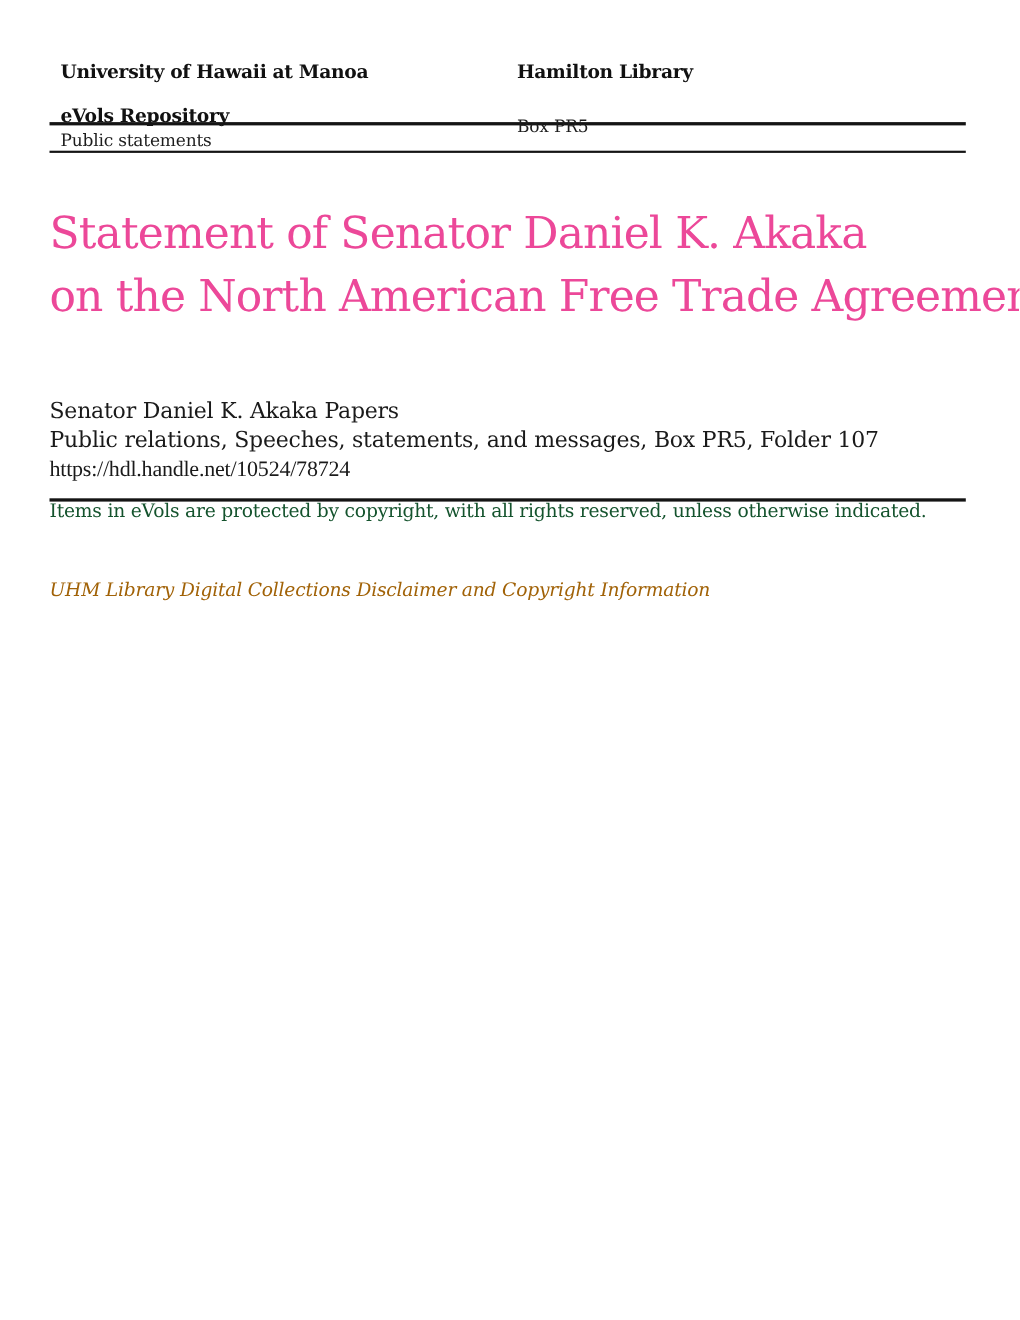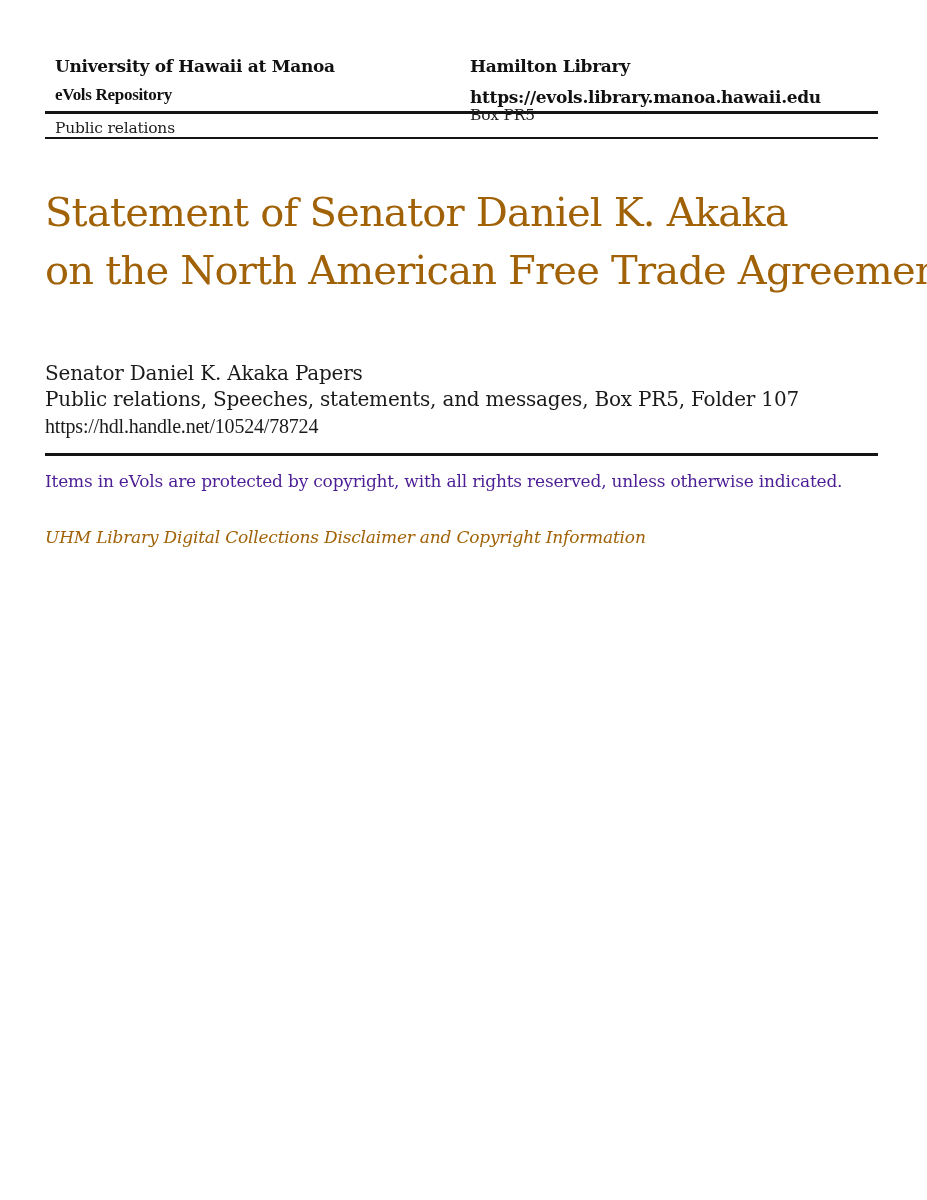--- a/index.html
+++ b/index.html
@@ -48,21 +48,21 @@
   .rule-c { top: 453px; height: 2.5px; }
 
   
   .title-line {
     left: 45px;
     font-size: 40px;
     font-weight: normal;
     letter-spacing: -0.8px;
     line-height: 1;
     white-space: nowrap;
-    color: #a16207;
+    color: #ec4899;
     margin: 0;
     text-align: center;
   }
   .title-1 { top: 192px; }
   .title-2 { top: 250px; }
 
   
   .meta-block {
     left: 45px;
     top: 360px;
@@ -73,26 +73,26 @@
   }
   .meta-block a {
     color: #1a1a1a;
     text-decoration: none;
     cursor: pointer;
     font-family: Liberation Serif, serif;
   }
 
   .copyright-line {
     left: 45px;
-    top: 470px;
+    top: 454px;
     font-size: 17px;
     letter-spacing: -0.2px;
     line-height: 22px;
     white-space: nowrap;
-    color: #4c1d95;
+    color: #14532d;
   }
   .disclaimer-line {
     left: 45px;
     top: 526px;
     font-size: 17px;
     font-style: italic;
     letter-spacing: -0.2px;
     line-height: 22px;
     white-space: nowrap;
     color: #a16207;
@@ -102,26 +102,25 @@
   a { color: inherit; }
 </style>
 </head>
 <body>
 
 <div class="page">
 
   <span class="abs hdr-bold col-left" style="top:56px;">University of Hawaii at Manoa</span>
   <span class="abs hdr-bold col-right" style="top:56px;">Hamilton Library</span>
 
-  <span class="abs hdr-bold col-left" style="top:85px;font-family:Liberation Serif, serif;">eVols Repository</span>
-  <a class="abs hdr-bold col-right" style="top:87px; text-decoration:none;">https://evols.library.manoa.hawaii.edu</a>
+  <span class="abs hdr-bold col-left" style="top:96px;">eVols Repository</span>
 
   <div class="abs rule rule-a"></div>
 
-  <span class="abs hdr-reg col-left" style="top:119px;">Public relations</span>
+  <span class="abs hdr-reg col-left" style="top:119px;">Public statements</span>
   <span class="abs hdr-reg col-right" style="top:106px;">Box PR5</span>
 
   <div class="abs rule rule-b"></div>
 
   <h1 class="abs title-line title-1">Statement of Senator Daniel K. Akaka</h1>
   <h1 class="abs title-line title-2">on the North American Free Trade Agreement</h1>
 
   <div class="abs meta-block">
     <div>Senator Daniel K. Akaka Papers</div>
     <div>Public relations, Speeches, statements, and messages, Box PR5, Folder 107</div>

